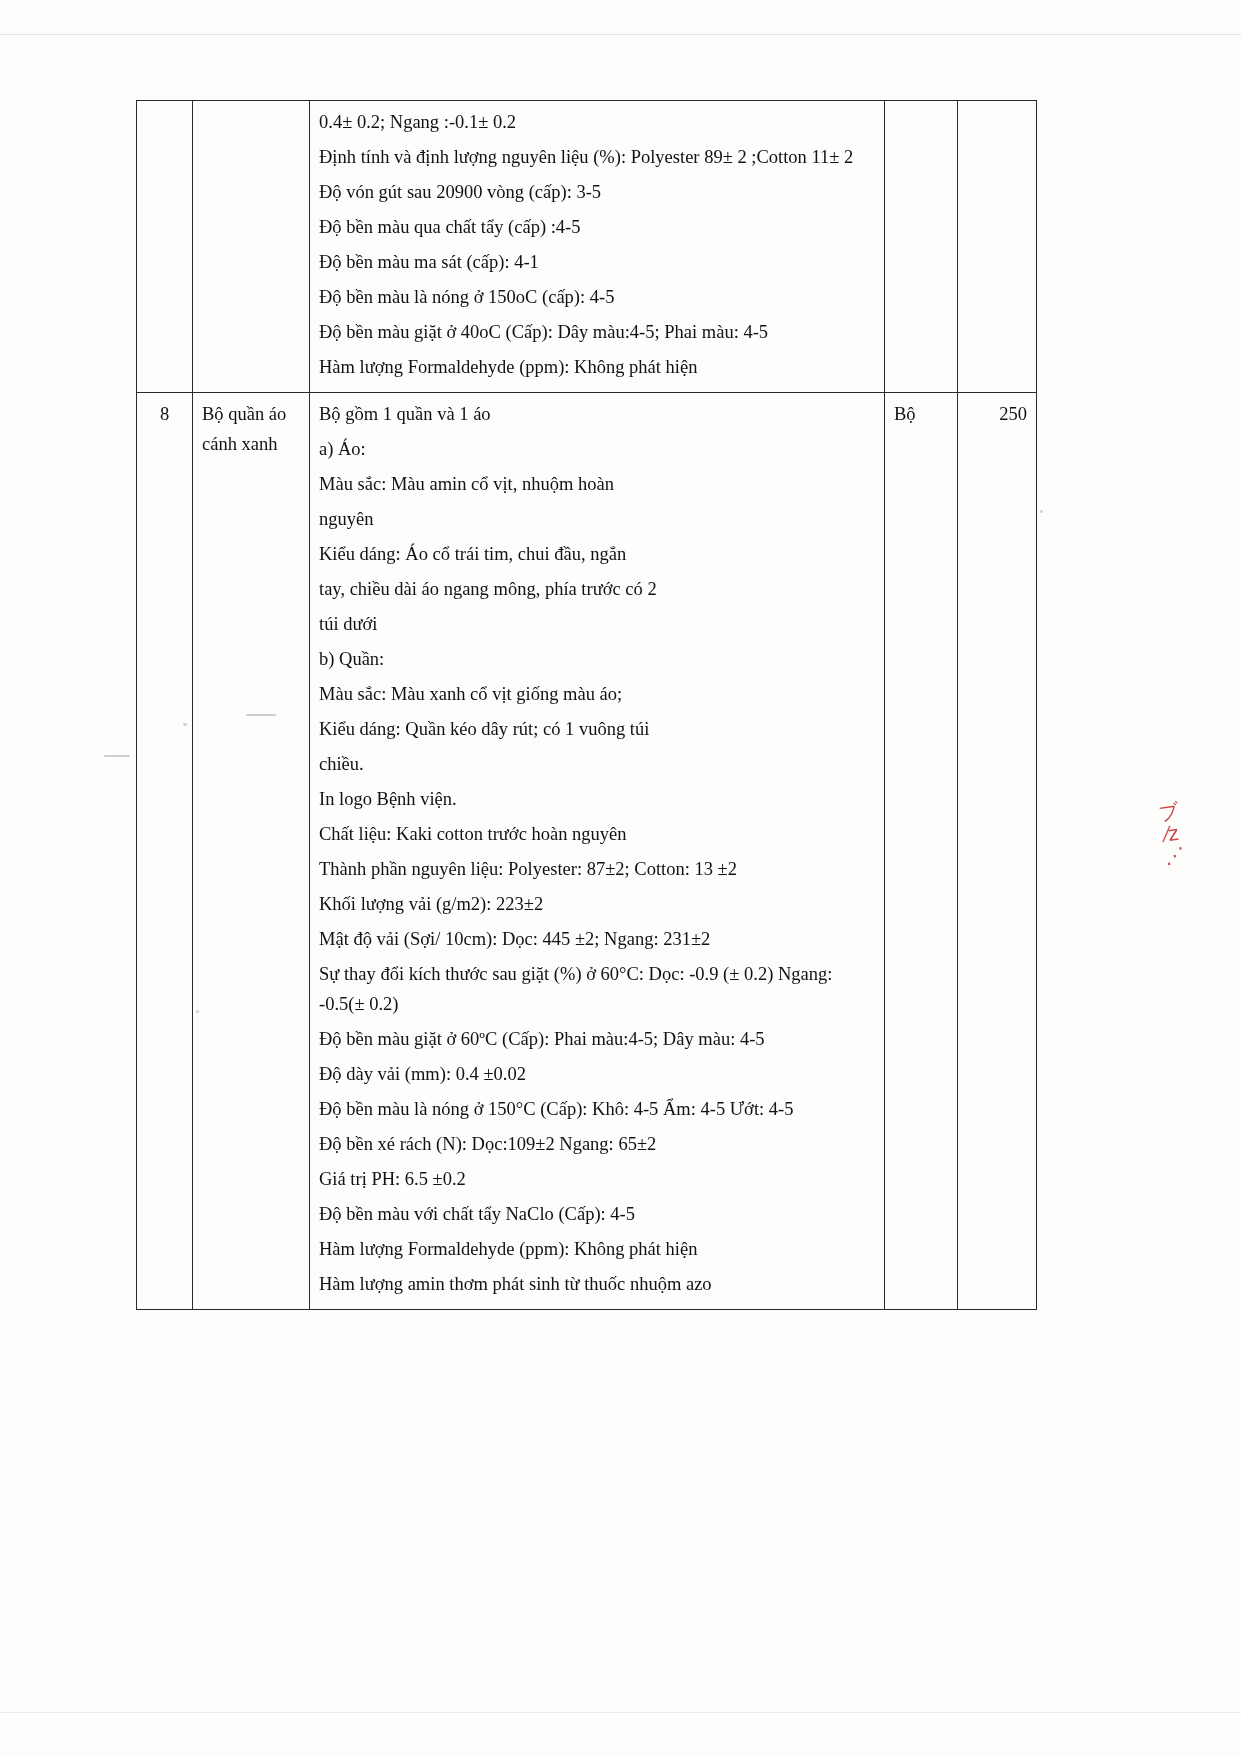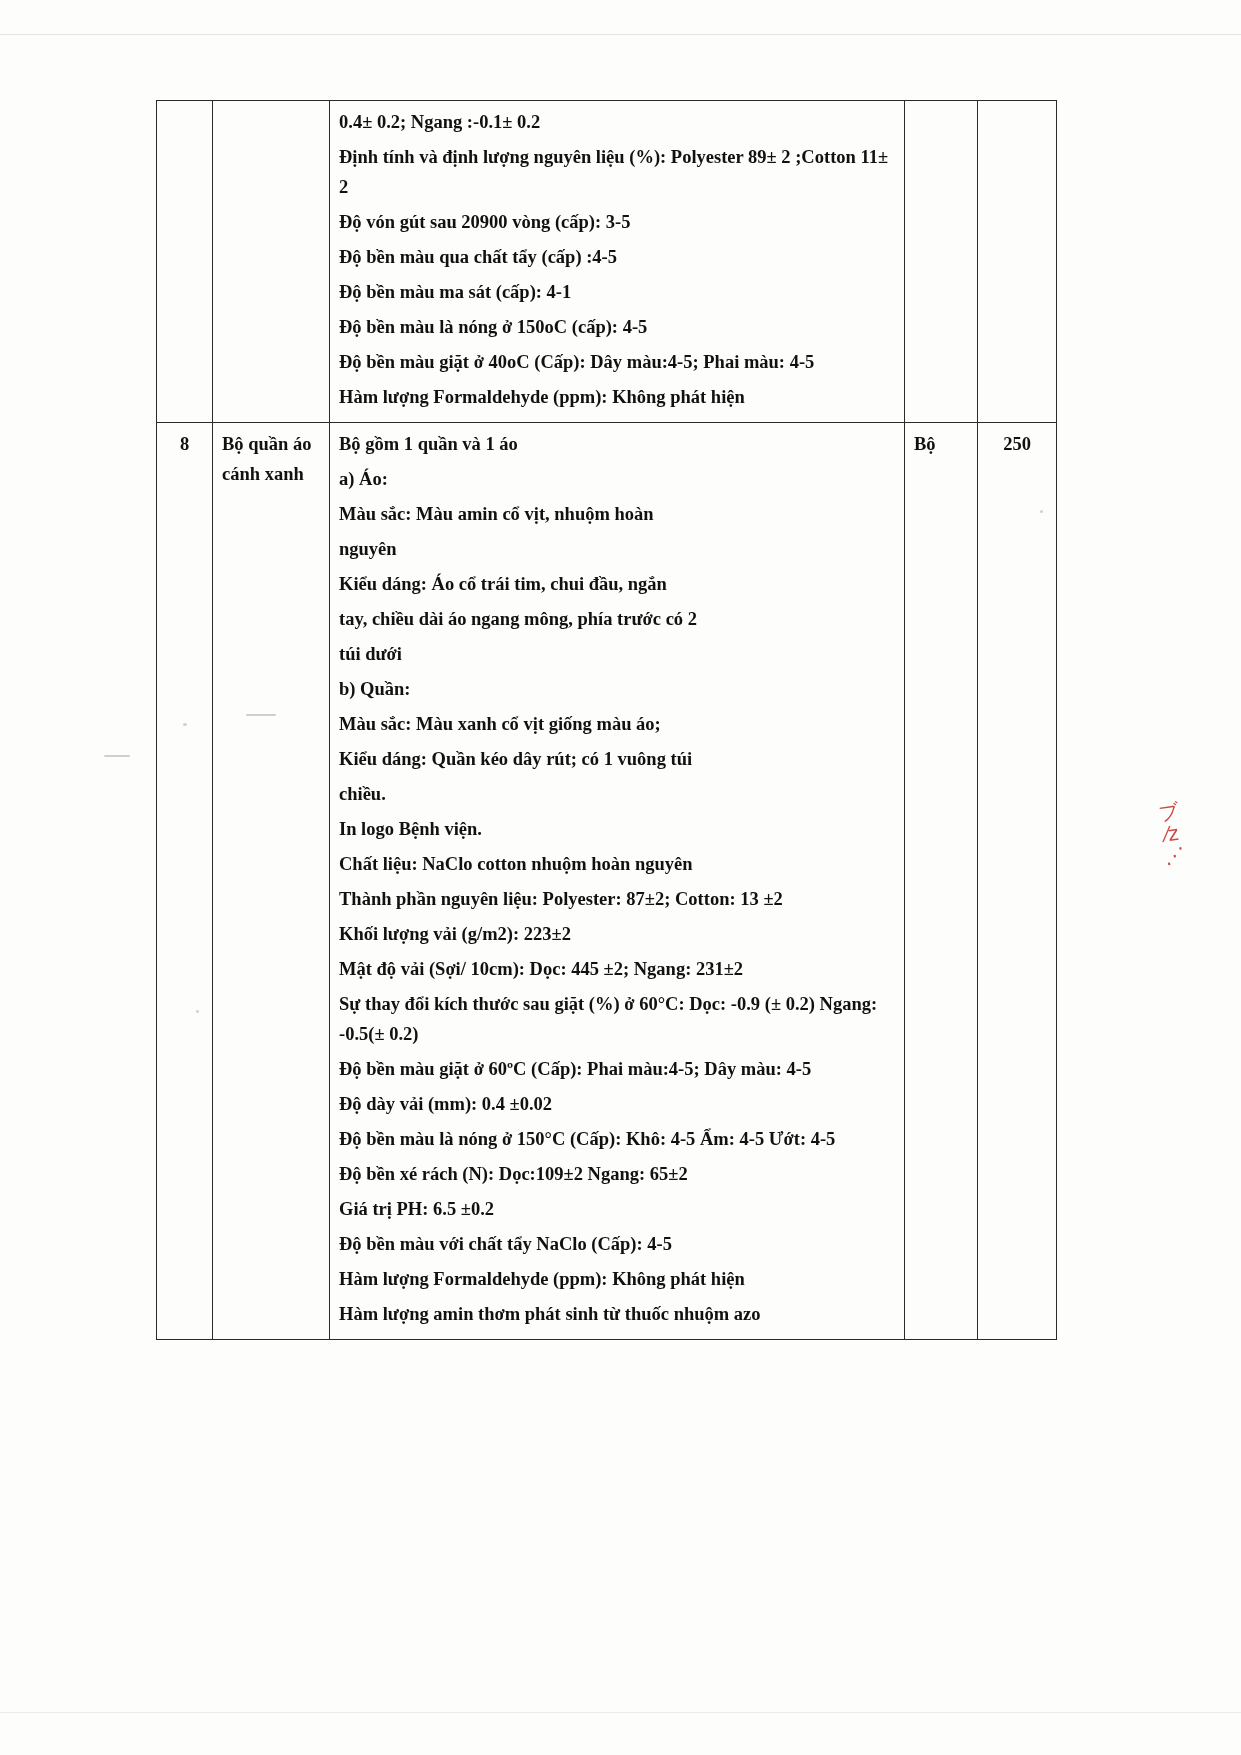--- a/index.html
+++ b/index.html
@@ -56,26 +56,25 @@
     line-height: 22px;
     transform: rotate(-8deg);
     opacity: 0.85;
     white-space: pre-line;
     text-align: center;
     pointer-events: none;
   }
 
   table.doc-table {
     position: absolute;
-    left: 156px;
+    left: 136px;
     top: 100px;
     width: 900px;
     border-collapse: collapse;
     table-layout: fixed;
-    font-weight: bold;
   }
   table.doc-table td {
     border: 1px solid #2a2a2a;
     vertical-align: top;
     padding: 6px 9px 10px 9px;
     font-size: 18.5px;
     line-height: 30px;
   }
   col.c-stt { width: 56px; }
   col.c-name { width: 117px; }
@@ -93,21 +92,21 @@
     font-size: 18.5px;
     line-height: 26px;
     padding-left: 10px;
     padding-right: 4px;
   }
   td.unit {
     text-align: left;
     vertical-align: middle;
   }
   td.qty {
-    text-align: center;
+    text-align: right;
     vertical-align: middle;
   }
   td.spec p {
     margin: 0 0 5px 0;
   }
   td.spec p:last-child { margin-bottom: 0; }
 </style>
 </head>
 <body>
 
@@ -160,21 +159,21 @@
           <p>Màu sắc: Màu amin cổ vịt, nhuộm hoàn</p>
           <p>nguyên</p>
           <p>Kiểu dáng: Áo cổ trái tim, chui đầu, ngắn</p>
           <p>tay, chiều dài áo ngang mông, phía trước có 2</p>
           <p>túi dưới</p>
           <p>b) Quần:</p>
           <p>Màu sắc: Màu xanh cổ vịt giống màu áo;</p>
           <p>Kiểu dáng: Quần kéo dây rút; có 1 vuông túi</p>
           <p>chiều.</p>
           <p>In logo Bệnh viện.</p>
-          <p>Chất liệu: NaClo cotton nhuộm hoàn nguyên</p>
+          <p>Chất liệu: Kaki cotton trước hoàn nguyên</p>
           <p>Thành phần nguyên liệu: Polyester: 87±2; Cotton: 13 ±2</p>
           <p>Khối lượng vải (g/m2): 223±2</p>
           <p>Mật độ vải (Sợi/ 10cm): Dọc: 445 ±2; Ngang: 231±2</p>
           <p>Sự thay đổi kích thước sau giặt (%) ở 60°C: Dọc: -0.9 (± 0.2) Ngang: -0.5(± 0.2)</p>
           <p>Độ bền màu giặt ở 60ºC (Cấp): Phai màu:4-5; Dây màu: 4-5</p>
           <p>Độ dày vải (mm): 0.4 ±0.02</p>
           <p>Độ bền màu là nóng ở 150°C (Cấp): Khô: 4-5 Ẩm: 4-5 Ướt: 4-5</p>
           <p>Độ bền xé rách (N): Dọc:109±2 Ngang: 65±2</p>
           <p>Giá trị PH: 6.5 ±0.2</p>
           <p>Độ bền màu với chất tẩy NaClo (Cấp): 4-5</p>

